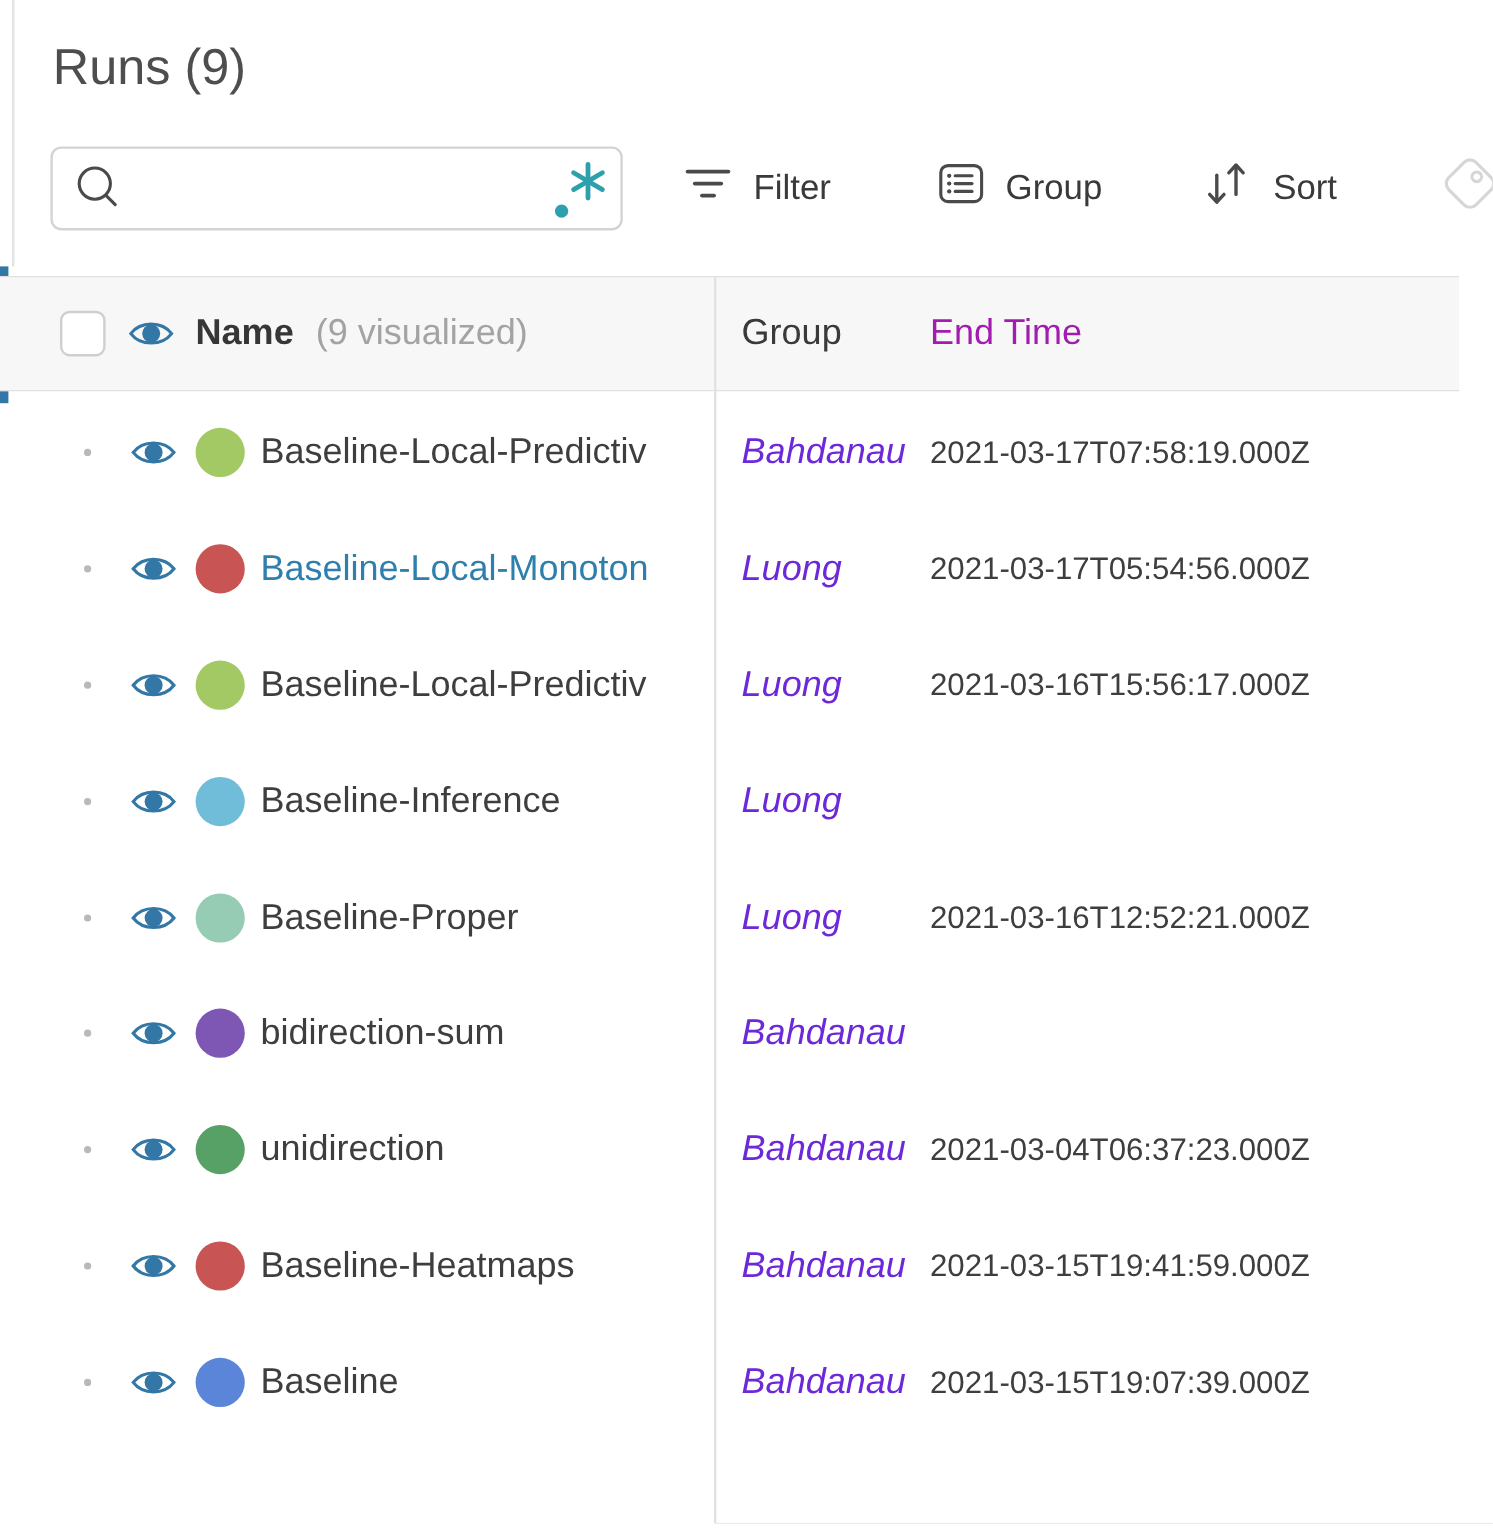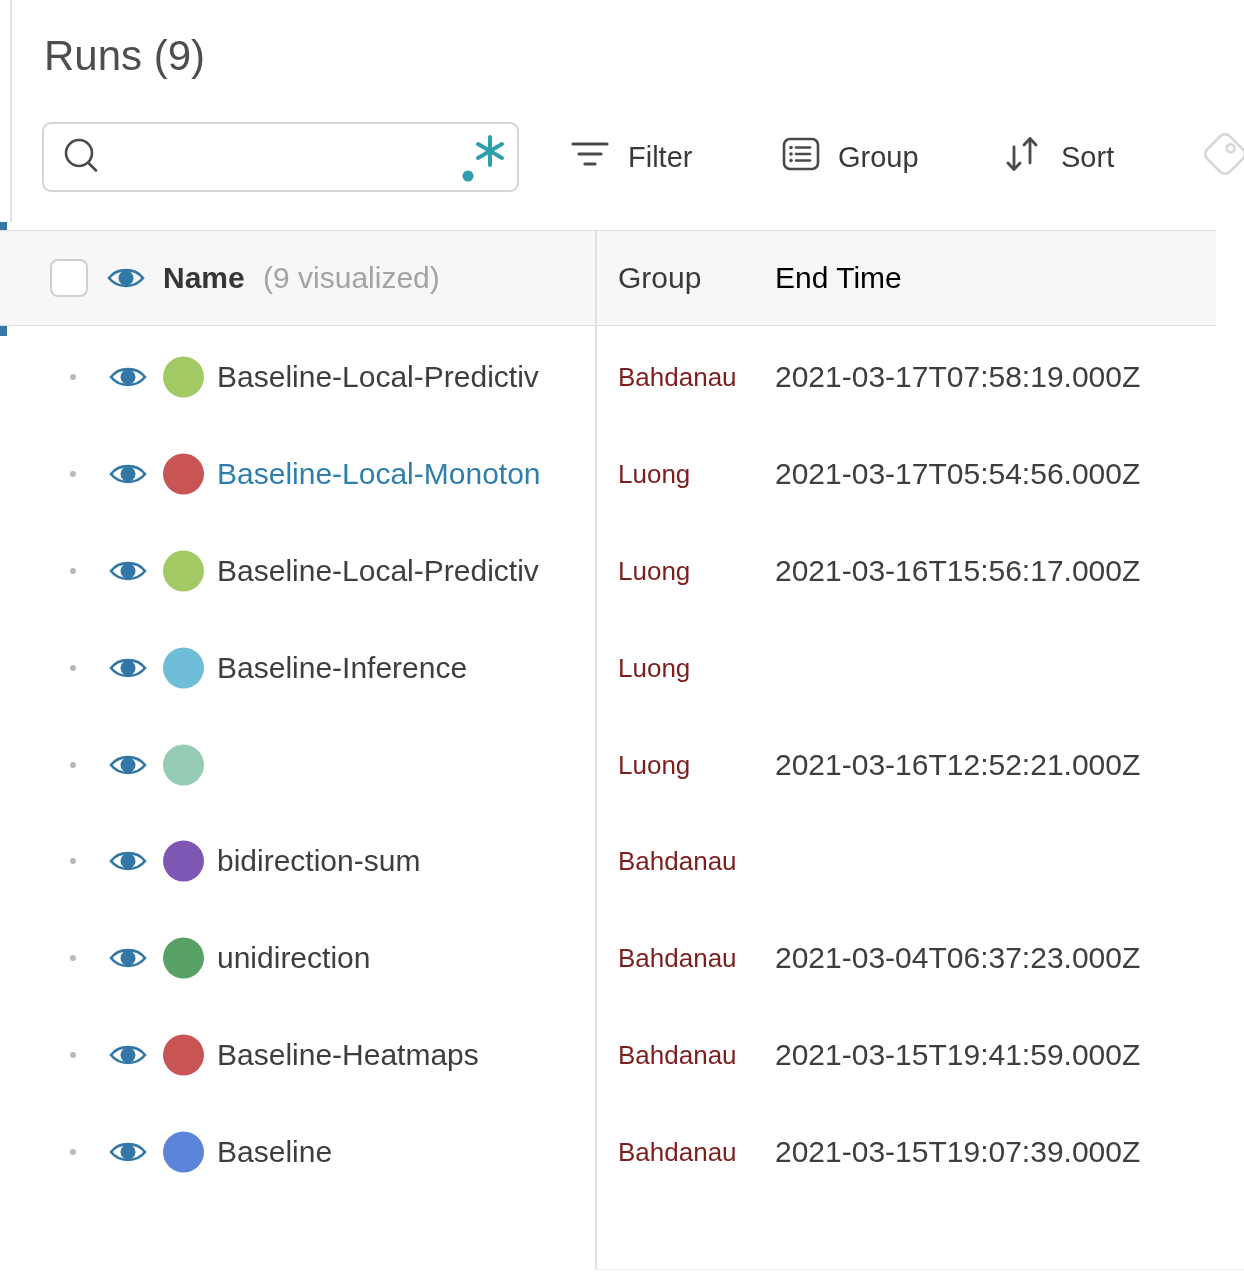--- a/index.html
+++ b/index.html
@@ -48,41 +48,41 @@
     cursor:pointer;
   }
   .eyewrap{position:absolute;left:106px;top:50%;transform:translateY(-50%);display:flex;cursor:pointer;}
   .hname{
     position:absolute;left:163px;top:50%;transform:translateY(-50%);
     font-size:30px;white-space:nowrap;
   }
   .hname .nm{font-weight:700;color:#363636;}
   .hname .sub{font-weight:400;color:#a3a3a3;margin-left:10px;}
   .col-group{position:absolute;left:618px;top:50%;transform:translateY(-50%);font-size:30px;color:#3a3a3a;white-space:nowrap;}
-  .col-time{position:absolute;left:775px;top:50%;transform:translateY(-50%);font-size:30px;color:#000000;white-space:nowrap;}
+  .col-time{position:absolute;left:775px;top:50%;transform:translateY(-50%);font-size:30px;color:#a21caf;white-space:nowrap;}
 
   
   .rows{position:absolute;left:0;top:329px;width:1051px;}
   .row{position:relative;height:96.8px;}
   .row .handle{
     position:absolute;left:70px;top:50%;transform:translateY(-50%);
     width:6px;height:6px;border-radius:50%;background:#b9b9b9;cursor:grab;
   }
   .row .eyewrap{left:108px;}
   .row .dotc{
     position:absolute;left:163px;top:50%;transform:translateY(-50%);
     width:41px;height:41px;border-radius:50%;background:#999;cursor:pointer;
   }
   .row .rname{
     position:absolute;left:217px;top:50%;transform:translateY(-50%);
     font-size:30px;color:#3e3e3e;white-space:nowrap;overflow:hidden;max-width:358px;cursor:pointer;
   }
   .row .rname.link{color:#2e7fae;}
-  .row .rgroup{position:absolute;left:618px;top:50%;transform:translateY(-50%);font-size:26px;color:#7f1d1d;white-space:nowrap;}
-  .row .rtime{position:absolute;left:775px;top:50%;transform:translateY(-50%);font-size:30px;color:#3e3e3e;white-space:nowrap;}
+  .row .rgroup{position:absolute;left:618px;top:50%;transform:translateY(-50%);font-size:30px;color:#6d28d9;white-space:nowrap;font-style:italic;}
+  .row .rtime{position:absolute;left:775px;top:50%;transform:translateY(-50%);font-size:26px;color:#3e3e3e;white-space:nowrap;}
 
   .divider{position:absolute;left:595px;top:230px;width:2px;height:1040px;background:#e2e2e2;cursor:col-resize;}
   .bottomline{position:absolute;left:595px;top:1269px;width:649px;height:1px;background:#ececec;}
 </style>
 </head>
 <body>
 
 <div class="screen">
 
   <div class="left-line"></div>
@@ -241,20 +241,21 @@
 
   <div class="row">
     <span class="handle"></span>
     <span class="eyewrap">
       <svg width="40" height="28" viewBox="0 0 40 28">
         <path d="M3 14 C11 3.5 29 3.5 37 14 C29 24.5 11 24.5 3 14 Z" fill="none" stroke="#3377a6" stroke-width="2.6"></path>
         <circle cx="20" cy="14" r="7.5" fill="#3377a6"></circle>
       </svg>
     </span>
     <span class="dotc" style="background: rgb(149, 204, 179);"></span>
+    <span class="rname">Baseline-Proper</span>
     <span class="rgroup">Luong</span>
     <span class="rtime">2021-03-16T12:52:21.000Z</span>
   </div>
 
   <div class="row">
     <span class="handle"></span>
     <span class="eyewrap">
       <svg width="40" height="28" viewBox="0 0 40 28">
         <path d="M3 14 C11 3.5 29 3.5 37 14 C29 24.5 11 24.5 3 14 Z" fill="none" stroke="#3377a6" stroke-width="2.6"></path>
         <circle cx="20" cy="14" r="7.5" fill="#3377a6"></circle>

